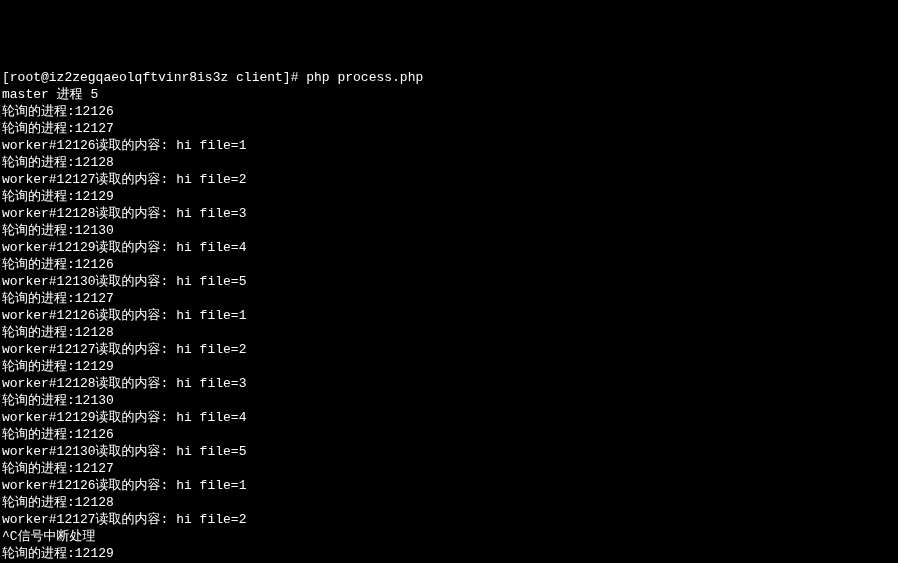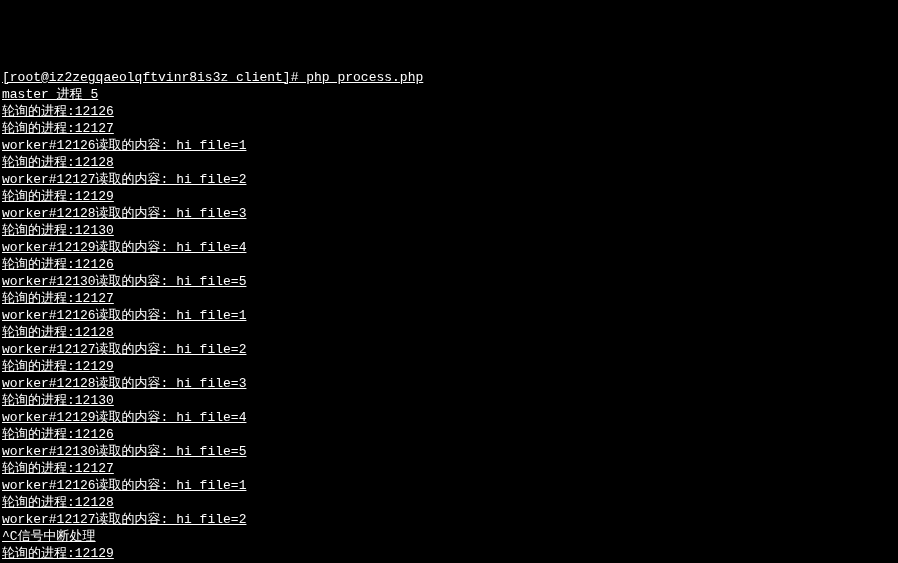--- a/index.html
+++ b/index.html
@@ -14,21 +14,20 @@
       font-size: 13px;
       line-height: 17px;
       padding: 1px 2px;
       width: 898px;
       height: 563px;
       overflow: hidden;
       white-space: pre;
     }
     .terminal-line {
       display: block;
-      text-decoration: underline;
     }
   </style>
 </head>
 <body>
 
 
 
 <div id="terminal-container"><span class="terminal-line">[root@iz2zegqaeolqftvinr8is3z client]# php process.php</span><span class="terminal-line">master 进程 5</span><span class="terminal-line">轮询的进程:12126</span><span class="terminal-line">轮询的进程:12127</span><span class="terminal-line">worker#12126读取的内容: hi file=1</span><span class="terminal-line">轮询的进程:12128</span><span class="terminal-line">worker#12127读取的内容: hi file=2</span><span class="terminal-line">轮询的进程:12129</span><span class="terminal-line">worker#12128读取的内容: hi file=3</span><span class="terminal-line">轮询的进程:12130</span><span class="terminal-line">worker#12129读取的内容: hi file=4</span><span class="terminal-line">轮询的进程:12126</span><span class="terminal-line">worker#12130读取的内容: hi file=5</span><span class="terminal-line">轮询的进程:12127</span><span class="terminal-line">worker#12126读取的内容: hi file=1</span><span class="terminal-line">轮询的进程:12128</span><span class="terminal-line">worker#12127读取的内容: hi file=2</span><span class="terminal-line">轮询的进程:12129</span><span class="terminal-line">worker#12128读取的内容: hi file=3</span><span class="terminal-line">轮询的进程:12130</span><span class="terminal-line">worker#12129读取的内容: hi file=4</span><span class="terminal-line">轮询的进程:12126</span><span class="terminal-line">worker#12130读取的内容: hi file=5</span><span class="terminal-line">轮询的进程:12127</span><span class="terminal-line">worker#12126读取的内容: hi file=1</span><span class="terminal-line">轮询的进程:12128</span><span class="terminal-line">worker#12127读取的内容: hi file=2</span><span class="terminal-line">^C信号中断处理</span><span class="terminal-line">轮询的进程:12129</span><span class="terminal-line">worker#12128读取的内容: hi file=3</span></div>
 
 

